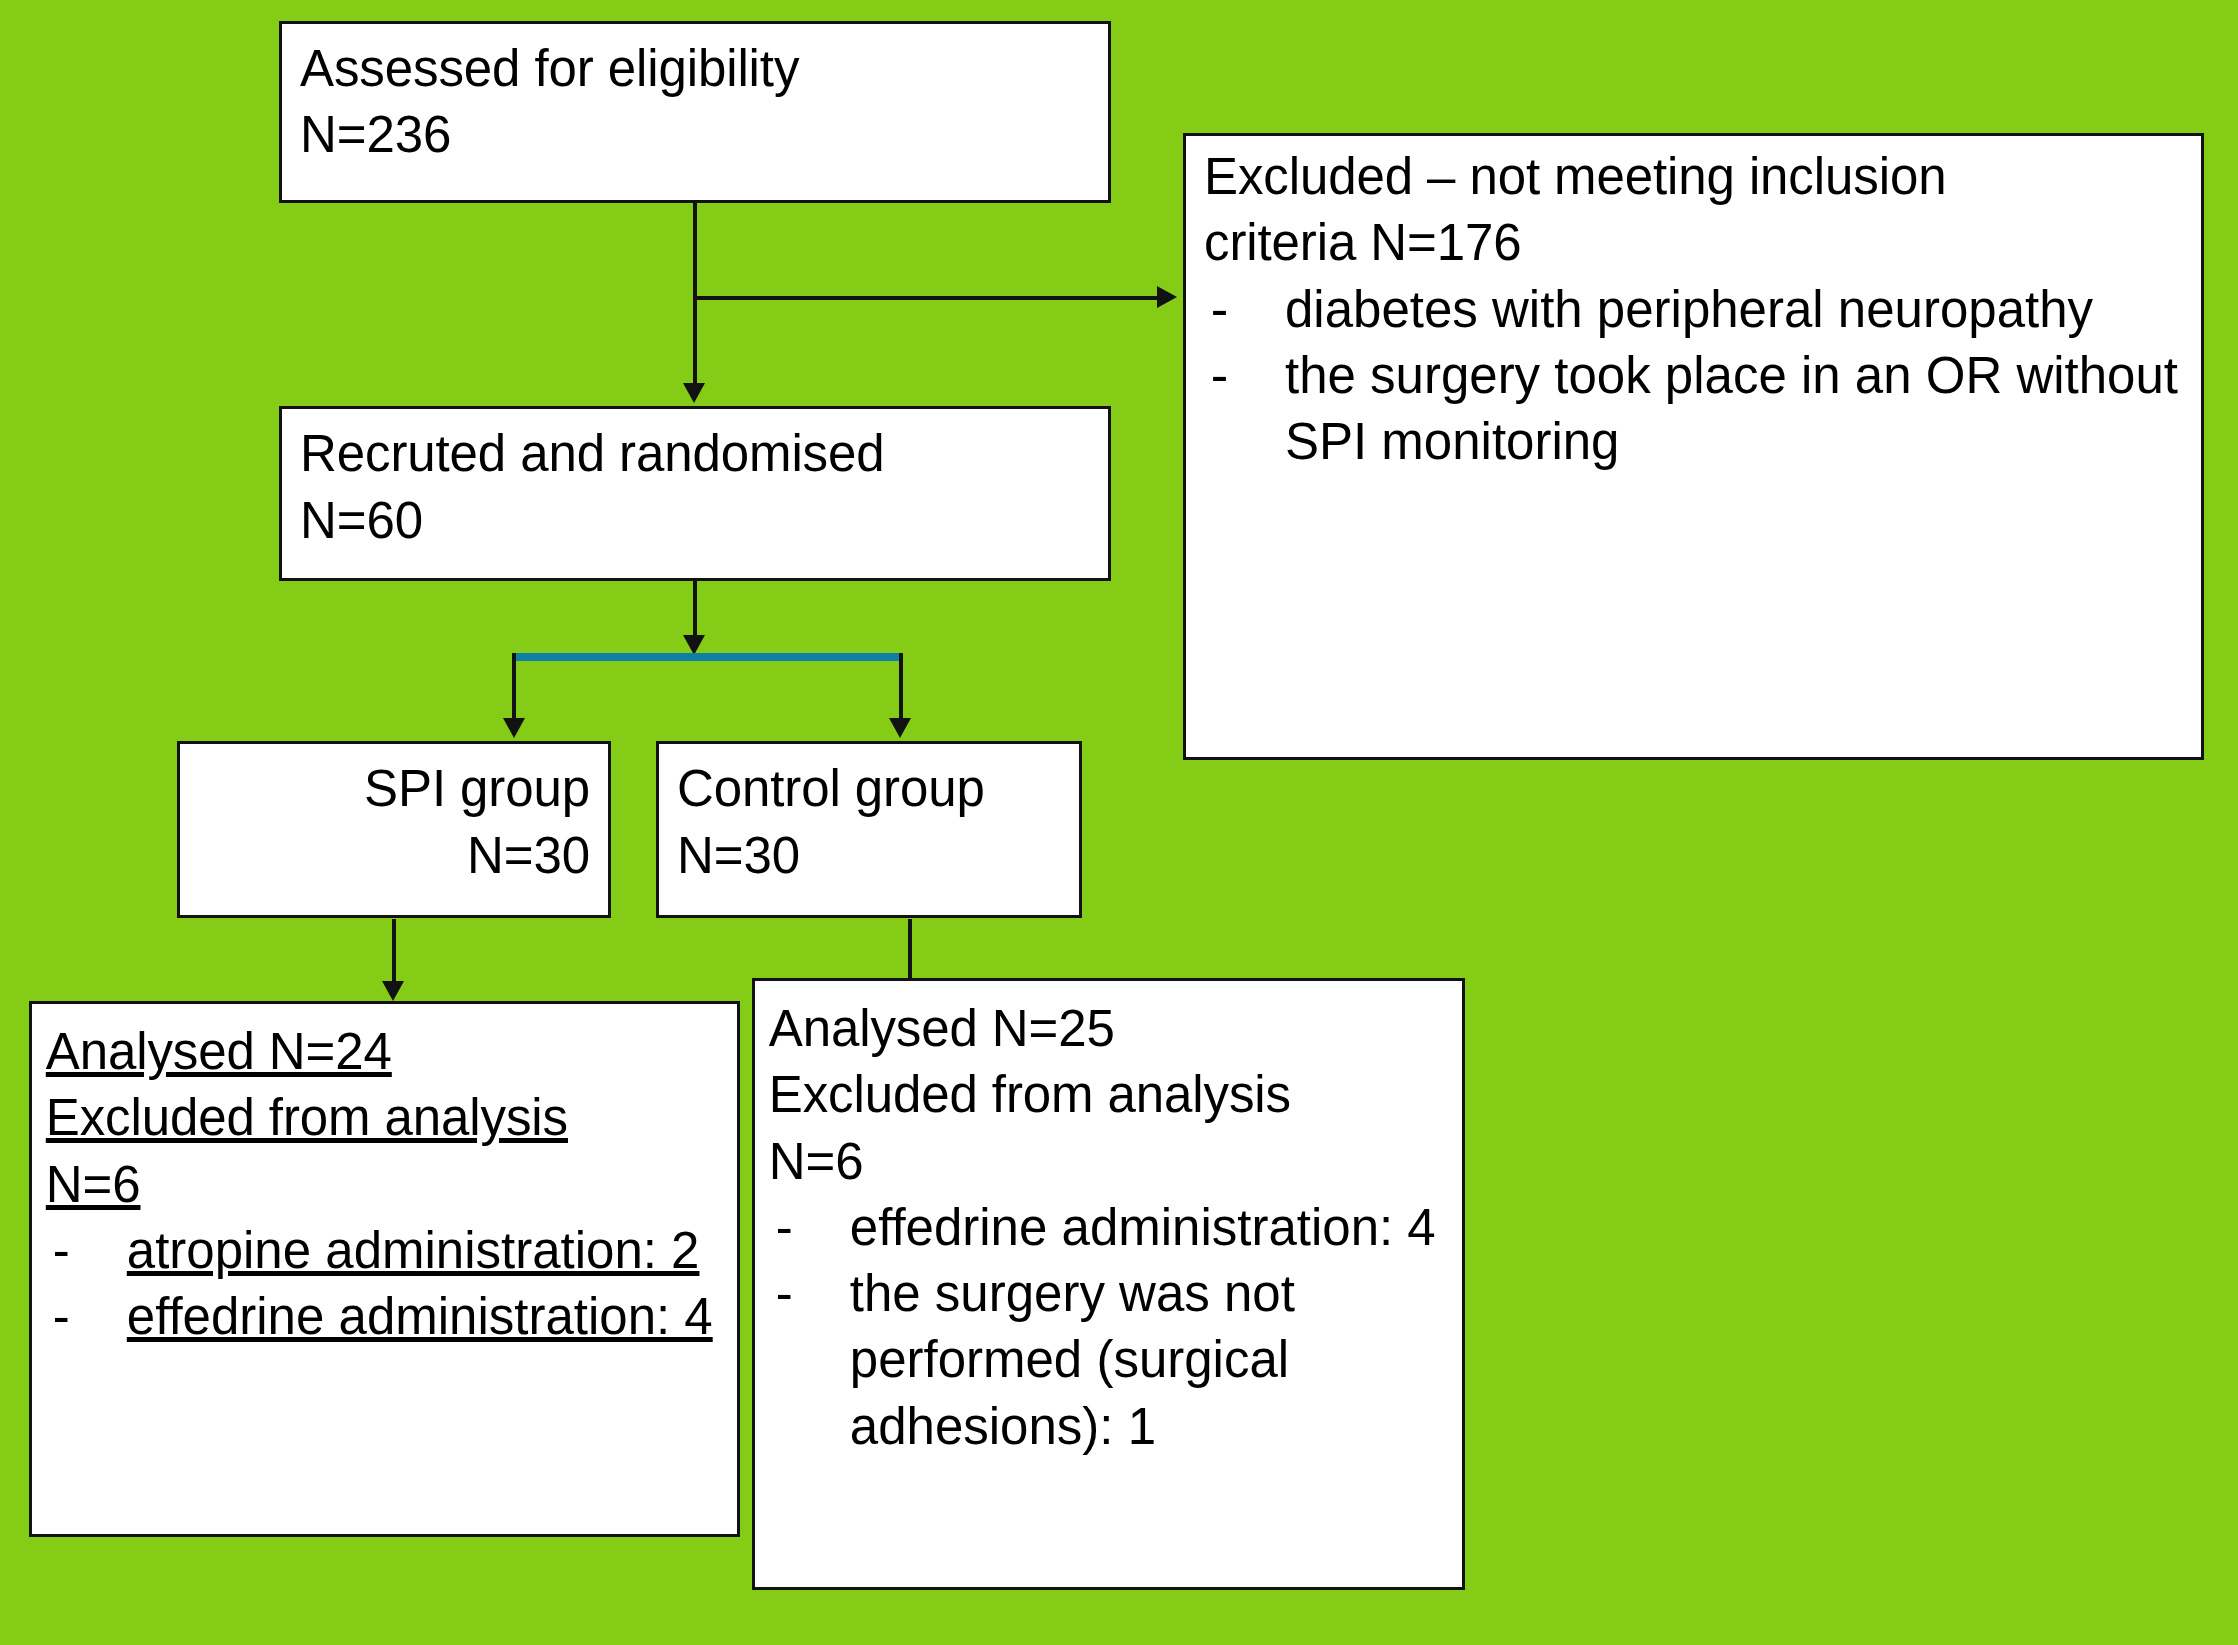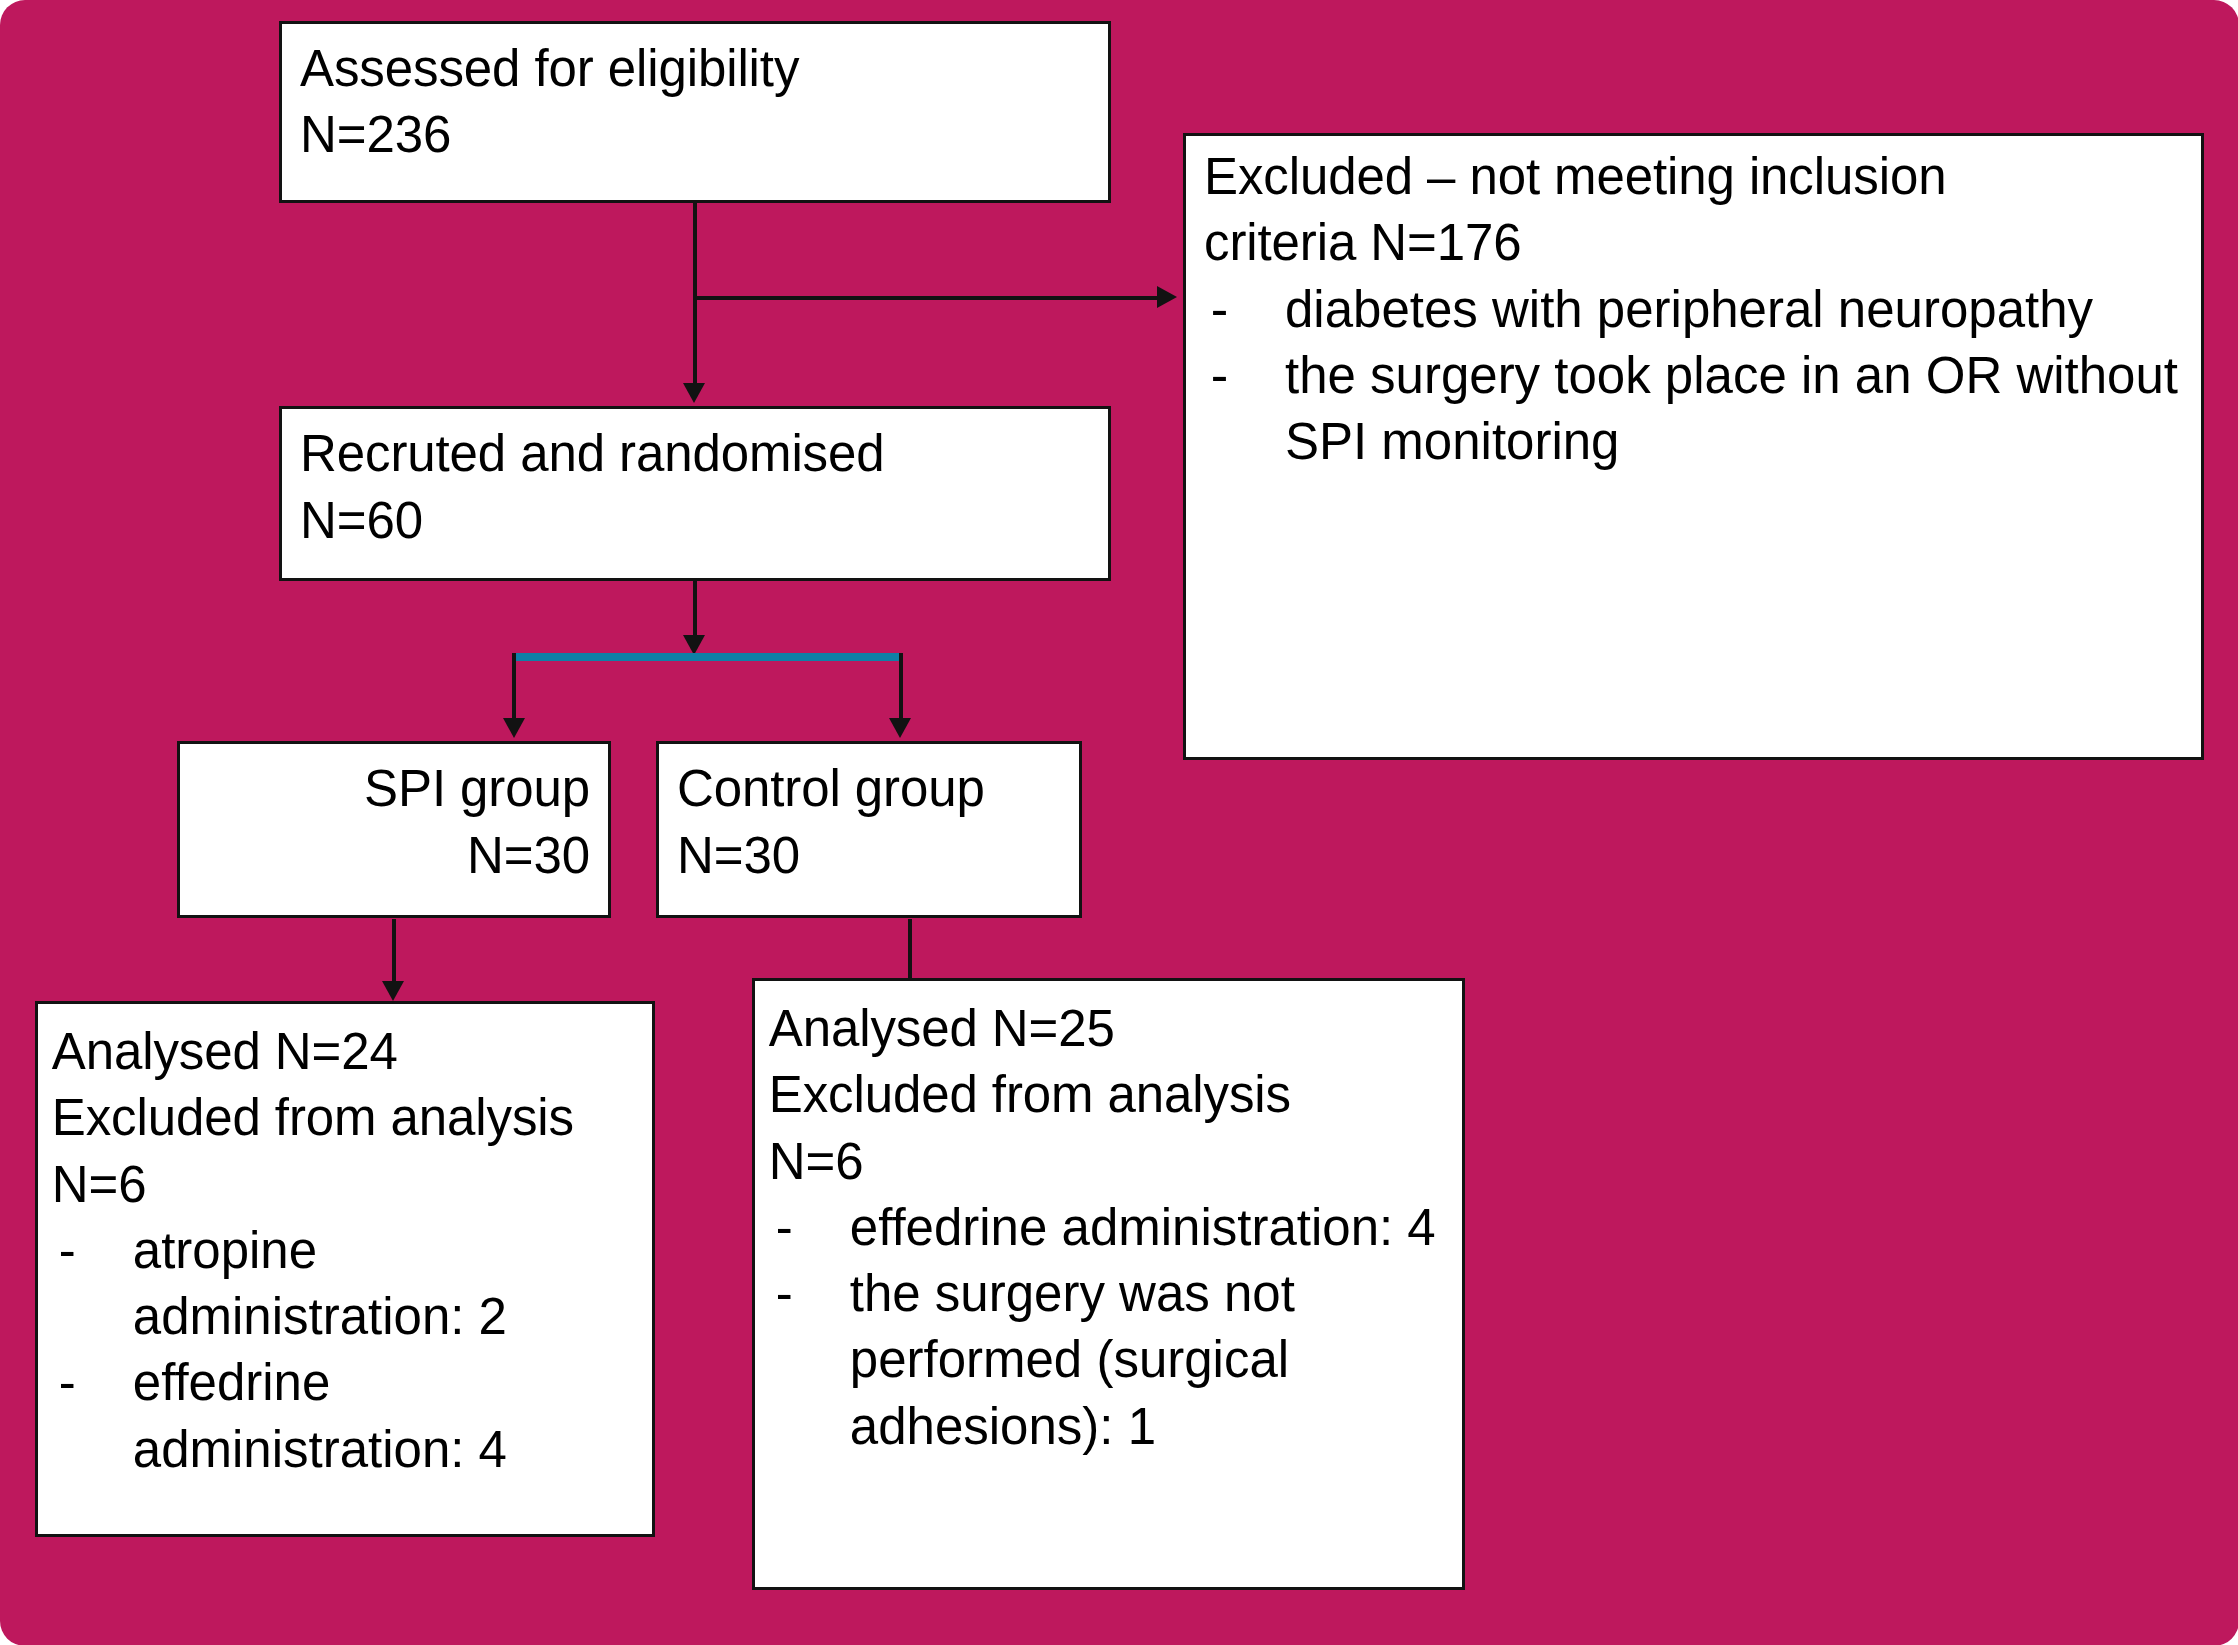--- a/index.html
+++ b/index.html
@@ -5,23 +5,22 @@
 <style>
   html,body{margin:0;padding:0;background:#ffffff;}
   body{
     font-family:"Liberation Sans","DejaVu Sans",sans-serif;
     color:#000000;
   }
   #stage{
     position:relative;
     width:2239px;
     height:1646px;
-    background:#be185d;
+    background:#84cc16;
     overflow:hidden;
-    border-radius:25px;
   }
   .box{
     position:absolute;
     box-sizing:border-box;
     background:#ffffff;
     border:3.4px solid #121212;
     padding:12.4px 18px 12.4px 18px;
   }
   .box .line{
     display:block;
@@ -133,21 +132,21 @@
     <span class="line">Control group</span>
     <span class="line">N=30</span>
   </div>
 
   <div class="vline" style="left:392px; top:919px; height:62px;"></div>
   <div class="arrow-down" style="left:382px; top:981px;"></div>
 
   <div class="vline" style="left:908px; top:919px; height:62px;"></div>
   <div class="arrow-down" style="left:898px; top:981px;"></div>
 
-  <div class="box" style="left:35px; top:1001px; width:620px; height:536px; padding:15px 13.8px 12.4px 13.8px;">
+  <div class="box" style="left:29px; top:1001px; width:711px; height:536px; padding:15px 13.8px 12.4px 13.8px;text-decoration:underline;">
     <span class="line">Analysed N=24</span>
     <span class="line">Excluded from analysis</span>
     <span class="line">N=6</span>
     <ul class="blist">
       <li>
         <span class="dash">-</span>
         <span>atropine administration: 2</span>
       </li>
       <li>
         <span class="dash">-</span>

